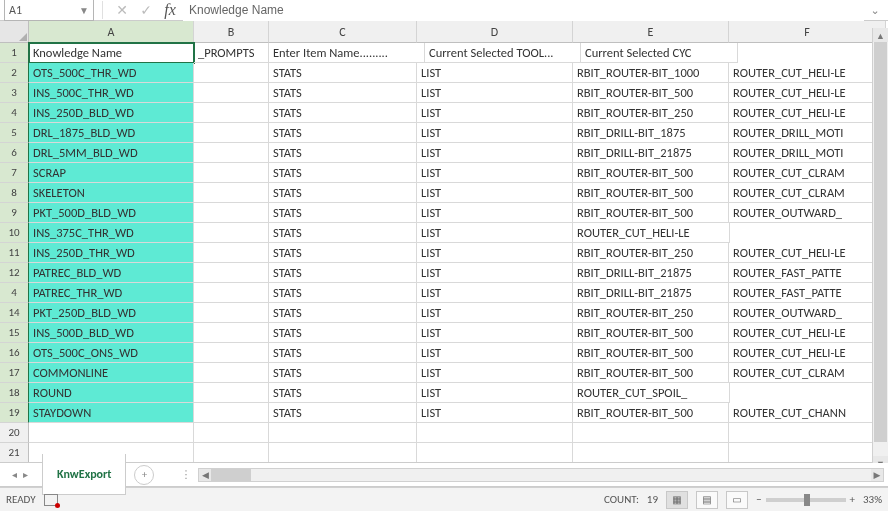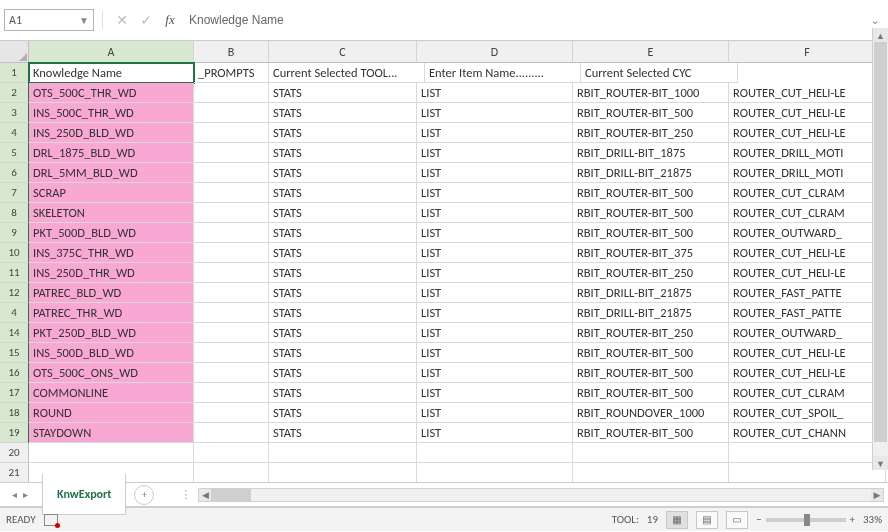--- a/index.html
+++ b/index.html
@@ -1,42 +1,42 @@
 <!DOCTYPE html>
 <html><head>
 <meta charset="utf-8">
 <style>
 * { margin:0; padding:0; box-sizing:border-box; }
 body { font-family:"Segoe UI","Calibri",Arial,sans-serif; font-size:12px; background:#fff; color:#333; width:888px; height:532px; overflow:hidden; position:relative; }
 
 
-.formula-bar { display:flex; align-items:center; height:41px; border-bottom:1px solid #ccc; background:#fff; padding:2px 4px; gap:2px; }
+.formula-bar { display:flex; align-items:center; height:21px; border-bottom:1px solid #ccc; background:#fff; padding:2px 4px; gap:2px; }
 .name-box { display:flex; align-items:center; border:1px solid #b5b5b5; height:22px; padding:0 4px; min-width:90px; justify-content:space-between; background:#fff; }
 .name-box span { color:#555; }
 .name-box .dd { color:#888; font-size:10px; }
 .fbar-sep { width:1px; height:18px; background:#e0e0e0; margin:0 6px; }
 .fbar-btn { width:22px; height:22px; display:flex; align-items:center; justify-content:center; color:#bbb; font-size:14px; }
-.fbar-btn.fx { font-style:italic; font-family:Georgia,serif; color:#555; font-size:13px; }
+.fbar-btn.fx { font-style:italic; font-family:Georgia,serif; color:#555; font-size:16px; }
 .formula-input { flex:1; height:22px; padding:0 6px; border:none; outline:none; font-size:12px; color:#666; }
 .fbar-expand { width:18px; color:#888; text-align:center; font-size:11px; }
 
 
 .sheet-area { position:relative; height:442px; overflow:hidden; border-bottom:1px solid #ccc;}
 .corner { position:absolute; left:0; top:0; width:29px; height:22px; background:#e6e6e6; border-right:1px solid #bfbfbf; border-bottom:1px solid #bfbfbf; display:flex; align-items:flex-end; justify-content:flex-end; }
 .corner::after{content:"";width:0;height:0;border-left:8px solid transparent;border-bottom:8px solid #b0b0b0;margin:0 1px 1px 0;}
 .col-headers { position:absolute; left:29px; top:0; right:0; height:22px; display:flex; }
 .col-h { background:#f0f0f0; border-right:1px solid #d4d4d4; border-bottom:1px solid #bfbfbf; display:flex; align-items:center; justify-content:center; color:#444; font-size:12px; }
 .col-h.sel { background:#d8e8d0; border-bottom:1px solid #217346;}
 .row-headers { position:absolute; left:0; top:22px; bottom:0; width:29px; }
 .row-h { height:20px; background:#f0f0f0; border-bottom:1px solid #d4d4d4; border-right:1px solid #bfbfbf; display:flex; align-items:center; justify-content:center; color:#444; font-size:11px; }
 .row-h.sel { background:#d8e8d0; border-right:1px solid #217346;}
 .grid { position:absolute; left:29px; top:22px; right:0; bottom:0; }
 .row { display:flex; height:20px; }
 .cell { border-right:1px solid #d9d9d9; border-bottom:1px solid #d9d9d9; padding:0 4px; overflow:hidden; white-space:nowrap; font-size:12.5px; color:#333; display:flex; align-items:center; }
-.cell.sel { background:#f9a8d4; }
+.cell.sel { background:#5eead4; }
 .cell.active { background:#fff; outline:2px solid #217346; outline-offset:-1px; }
 
 
 .c-A{width:165px;} .c-B{width:75px;} .c-C{width:148px;} .c-D{width:156px;} .c-E{width:156px;} .c-F{width:157px;}
 
 
 .tab-strip { display:flex; align-items:center; height:24px; background:#fff; border-bottom:1px solid #ccc; padding:0 4px; font-size:11px; position:relative;}
 .tab-nav { display:flex; gap:2px; color:#888; font-size:10px; padding:0 6px;}
 .tab-nav span{padding:0 2px;}
 .sheet-tab { padding:13px 14px; background:#fff; border:1px solid #ccc; border-top:none; margin-left:6px; color:#217346; font-weight:bold; font-size:12px;}
@@ -110,22 +110,22 @@
       <div class="row-h sel">17</div>
       <div class="row-h sel">18</div>
       <div class="row-h sel">19</div>
       <div class="row-h">20</div>
       <div class="row-h">21</div>
     </div>
   <div class="grid" id="grid">
       <div class="row">
         <div class="cell c-A active">Knowledge Name</div>
         <div class="cell c-B">_PROMPTS</div>
+        <div class="cell c-D">Enter Item Name.........</div>
         <div class="cell c-E">Current Selected TOOL...</div>
-        <div class="cell c-D">Enter Item Name.........</div>
         <div class="cell c-F">Current Selected CYC</div>
       </div>
       <div class="row">
         <div class="cell c-A sel">OTS_500C_THR_WD</div>
         <div class="cell c-B"></div>
         <div class="cell c-C">STATS</div>
         <div class="cell c-D">LIST</div>
         <div class="cell c-E">RBIT_ROUTER-BIT_1000</div>
         <div class="cell c-F">ROUTER_CUT_HELI-LE</div>
       </div>
@@ -183,21 +183,20 @@
         <div class="cell c-C">STATS</div>
         <div class="cell c-D">LIST</div>
         <div class="cell c-E">RBIT_ROUTER-BIT_500</div>
         <div class="cell c-F">ROUTER_OUTWARD_</div>
       </div>
       <div class="row">
         <div class="cell c-A sel">INS_375C_THR_WD</div>
         <div class="cell c-B"></div>
         <div class="cell c-C">STATS</div>
         <div class="cell c-D">LIST</div>
-        <div class="cell c-E">RBIT_ROUTER-BIT_375</div>
         <div class="cell c-F">ROUTER_CUT_HELI-LE</div>
       </div>
       <div class="row">
         <div class="cell c-A sel">INS_250D_THR_WD</div>
         <div class="cell c-B"></div>
         <div class="cell c-C">STATS</div>
         <div class="cell c-D">LIST</div>
         <div class="cell c-E">RBIT_ROUTER-BIT_250</div>
         <div class="cell c-F">ROUTER_CUT_HELI-LE</div>
       </div>
@@ -247,21 +246,20 @@
         <div class="cell c-C">STATS</div>
         <div class="cell c-D">LIST</div>
         <div class="cell c-E">RBIT_ROUTER-BIT_500</div>
         <div class="cell c-F">ROUTER_CUT_CLRAM</div>
       </div>
       <div class="row">
         <div class="cell c-A sel">ROUND</div>
         <div class="cell c-B"></div>
         <div class="cell c-C">STATS</div>
         <div class="cell c-D">LIST</div>
-        <div class="cell c-E">RBIT_ROUNDOVER_1000</div>
         <div class="cell c-F">ROUTER_CUT_SPOIL_</div>
       </div>
       <div class="row">
         <div class="cell c-A sel">STAYDOWN</div>
         <div class="cell c-B"></div>
         <div class="cell c-C">STATS</div>
         <div class="cell c-D">LIST</div>
         <div class="cell c-E">RBIT_ROUTER-BIT_500</div>
         <div class="cell c-F">ROUTER_CUT_CHANN</div>
       </div>
@@ -304,21 +302,21 @@
       <div class="thumb"></div>
       <div class="arr r">▶</div>
     </div>
   </div>
 </div>
 
 <div class="status-bar">
   <span>READY</span>
   <div class="rec-icon"></div>
   <div class="spacer"></div>
-  <span>TOOL:</span>
+  <span>COUNT:</span>
   <span>19</span>
   <div class="view-btn active">▦</div>
   <div class="view-btn">▤</div>
   <div class="view-btn">▭</div>
   <div class="zoom-slider">
     <span>−</span>
     <div class="zoom-track">
         <div class="knob"></div>
       </div>
     <span>+</span>

